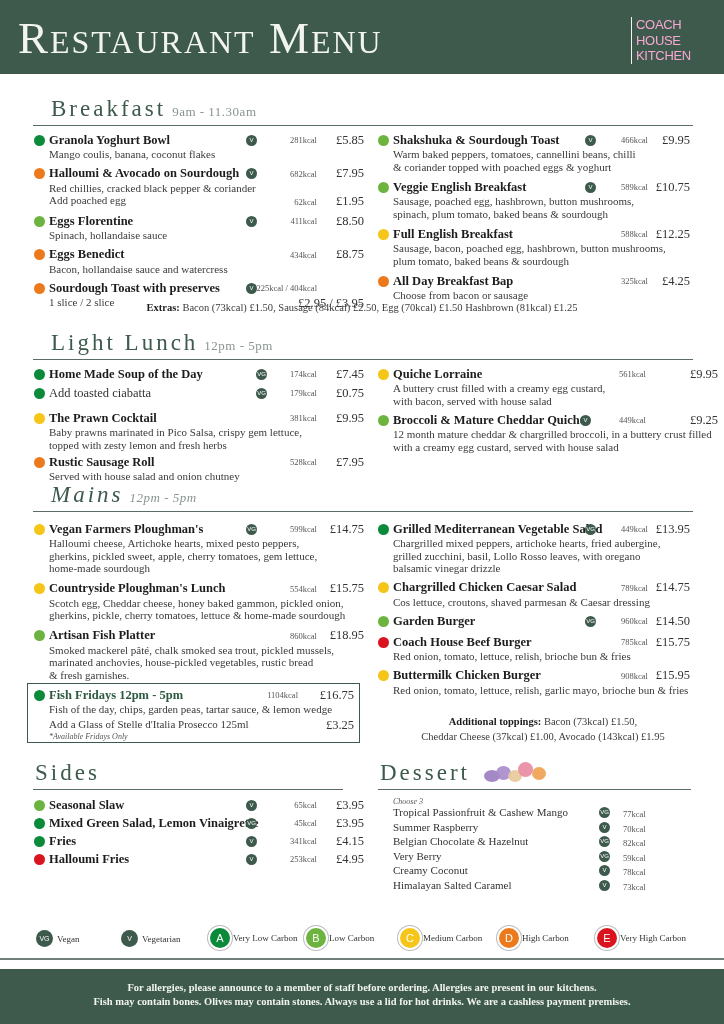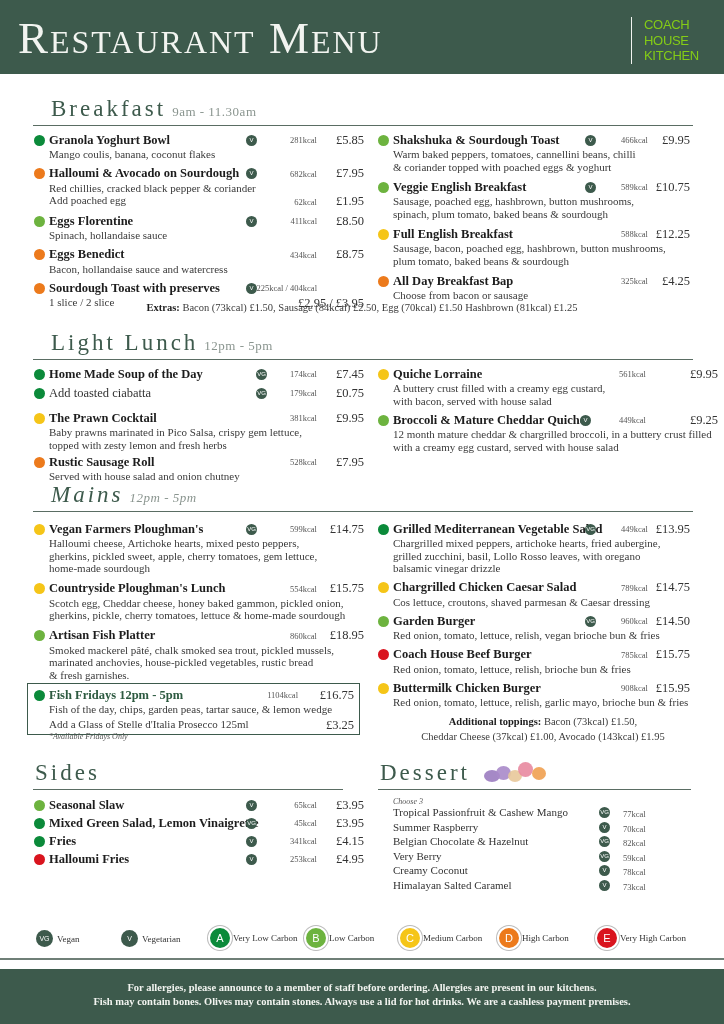--- a/index.html
+++ b/index.html
@@ -1,42 +1,42 @@
 <!DOCTYPE html>
 <html><head>
 <meta charset="utf-8">
 <style>
   * { margin: 0; padding: 0; box-sizing: border-box; }
   html, body { width: 724px; height: 1024px; background: #ffffff; overflow: hidden; }
   body { font-family: "Liberation Serif", "DejaVu Serif", serif; color: #2a2a2a; position: relative; }
 
   .header { position: absolute; left: 0; top: 0; width: 724px; height: 74px; background: #3d5a4c; }
   .header .title { position: absolute; left: 18px; top: 12px; font-size: 45px; letter-spacing: 2px; color: #f2f4f0; font-variant: small-caps; font-family: "Liberation Serif", serif; line-height: 52px; }
-  .brand { position: absolute; left: 631px; top: 17px; border-left: 1.5px solid #f2f4f0; padding-left: 12px; color: #84cc16; font-family: "Liberation Sans", sans-serif; font-size: 13px; line-height: 15.5px; letter-spacing: -0.3px; }
+  .brand { position: absolute; left: 631px; top: 17px; border-left: 1.5px solid #f2f4f0; padding-left: 4px; color: #f9a8d4; font-family: "Liberation Sans", sans-serif; font-size: 13px; line-height: 15.5px; letter-spacing: -0.3px; }
 
   .section-head { position: absolute; height: 30px; border-bottom: 1.5px solid #5a6d63; }
   .section-head .name { font-size: 23px; letter-spacing: 3px; color: #3d5a4c; font-family: "Liberation Serif", serif; }
   .section-head .hours { font-size: 13px; color: #8a958f; margin-left: 6px; letter-spacing: 0.5px; }
 
   .col { position: absolute; }
   .item { position: relative; margin-bottom: 6px; }
   .row { position: relative; height: 16px; display: flex; align-items: center; }
   .dot { width: 11px; height: 11px; border-radius: 50%; flex: 0 0 11px; margin-right: 4px; }
   .iname { font-weight: bold; font-size: 12.5px; color: #1d1d1d; white-space: nowrap; }
   .iname.plain { font-weight: normal; color: #333; }
   .badge { position: absolute; width: 11px; height: 11px; border-radius: 50%; background: #3d5a4c; color: #fff; font-size: 6px; line-height: 11px; text-align: center; font-family: "Liberation Sans", sans-serif; }
   .kcal { position: absolute; font-size: 8.5px; color: #555; white-space: nowrap; text-align: right; }
   .price { position: absolute; font-size: 12.5px; color: #333; white-space: nowrap; text-align: right; }
   .desc { font-size: 11px; line-height: 12.5px; color: #3a3a3a; padding-left: 15px; }
   .subrow { position: relative; height: 14px; font-size: 11px; color: #3a3a3a; padding-left: 15px; }
 
   .extras { position: absolute; left: 0; width: 724px; top: 302px; text-align: center; font-size: 10.5px; color: #3a3a3a; }
   .extras b { color: #1d1d1d; }
 
-  .fish-box { position: absolute; left: 27px; top: 683px; width: 333px; height: 52px; border: 1.5px solid #3d5a4c; }
+  .fish-box { position: absolute; left: 27px; top: 683px; width: 333px; height: 60px; border: 1.5px solid #3d5a4c; }
   .italic-note { font-style: italic; font-size: 8px; color: #555; padding-left: 15px; }
 
   .toppings { position: absolute; left: 378px; width: 330px; top: 714px; text-align: center; font-size: 10.5px; line-height: 15px; color: #3a3a3a; }
   .toppings b { color: #1d1d1d; }
 
   .mochi-row { position: relative; height: 14.5px; font-size: 11px; color: #333; padding-left: 15px; }
 
   .legend { position: absolute; top: 930px; left: 0; width: 724px; height: 30px; border-bottom: 2px solid #6f7f77; }
   .leg { position: absolute; top: 0; display: flex; align-items: center; font-size: 9px; color: #333; }
   .leg .vbadge { width: 17px; height: 17px; border-radius: 50%; background: #3d5a4c; color: #fff; font-size: 7px; text-align: center; line-height: 17px; margin-right: 4px; font-family: "Liberation Sans", sans-serif; }
@@ -287,21 +287,20 @@
       <div class="desc">Cos lettuce, croutons, shaved parmesan &amp; Caesar dressing</div>
     </div>
     <div class="item" style="margin-bottom:5px">
       <div class="row">
         <span class="dot" style="background:#6db33f"></span>
         <span class="iname">Garden Burger</span>
         <span class="badge" style="right:94px">VG</span>
         <span class="kcal" style="right:42px">960kcal</span>
         <span class="price" style="right:0">£14.50</span>
       </div>
-      <div class="desc">Red onion, tomato, lettuce, relish,  vegan brioche bun &amp; fries</div>
     </div>
     <div class="item" style="margin-bottom:5px">
       <div class="row">
         <span class="dot" style="background:#d9141e"></span>
         <span class="iname">Coach House Beef Burger</span>
         <span class="kcal" style="right:42px">785kcal</span>
         <span class="price" style="right:0">£15.75</span>
       </div>
       <div class="desc">Red onion, tomato, lettuce, relish, brioche bun &amp; fries</div>
     </div>

